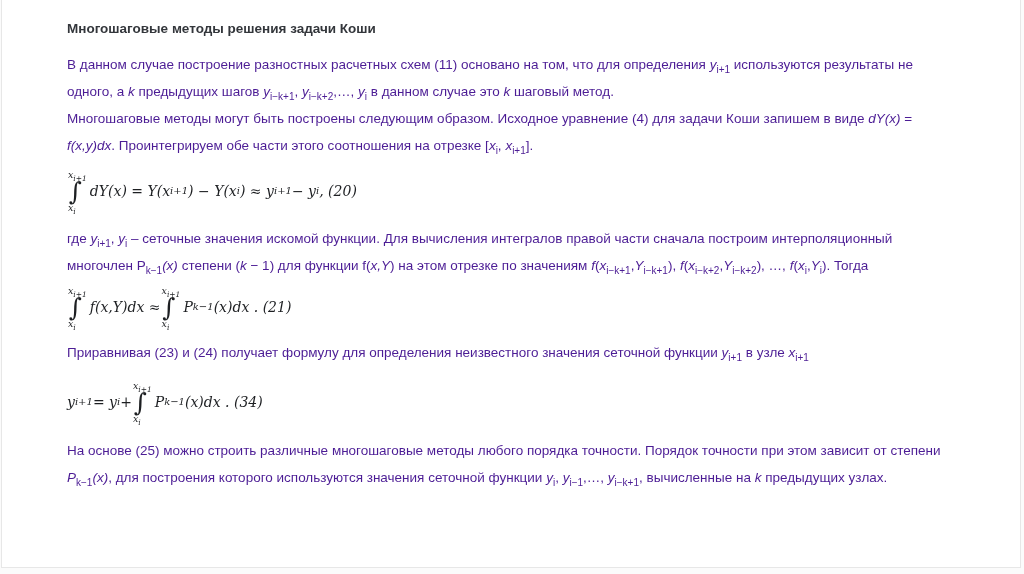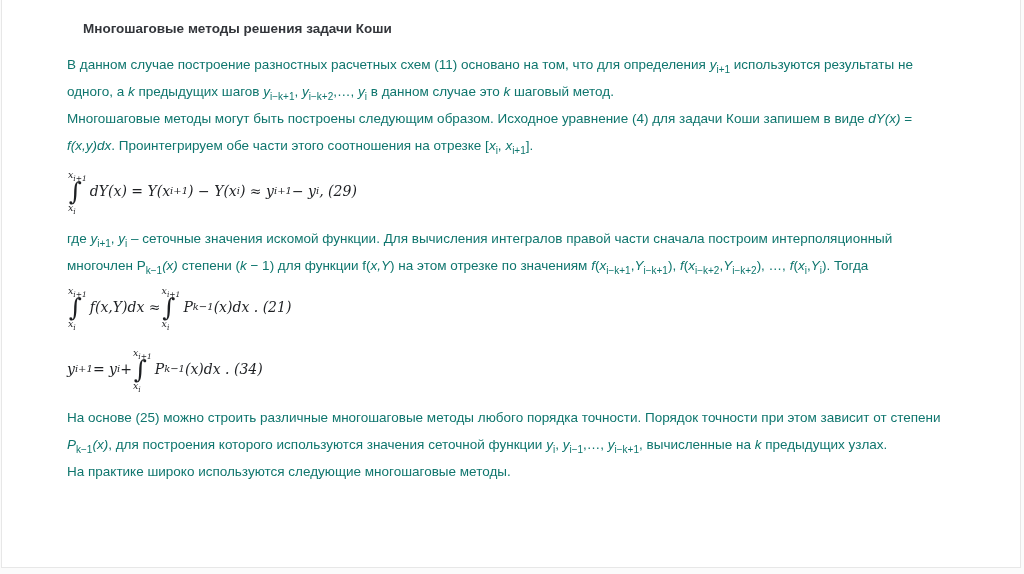--- a/index.html
+++ b/index.html
@@ -11,24 +11,24 @@
   }
   .page{
     position:absolute;left:1px;right:3px;top:-20px;bottom:6px;
     background:#ffffff;
     border:1px solid #e7e7e7;
     box-sizing:border-box;
     padding:34px 64px 0 65px;
   }
   .doc-title{
     font-size:13.5px;font-weight:bold;color:#33363b;
-    line-height:27px;margin:0 0 9px 16px;
+    line-height:27px;margin:0 0 9px 0;
   }
   .para{
-    font-size:13.5px;line-height:27px;margin:0;color:#0f766e;
+    font-size:13.5px;line-height:27px;margin:0;color:#4c1d95;
     max-width:893px;
   }
   .para sub, .formula sub{line-height:0;}
   .para sub{font-size:10px;}
   .it{font-style:italic;}
   .formula{
     display:flex;align-items:center;
     font-family:"DejaVu Serif",serif;font-style:italic;
     font-size:14px;color:#1d1f22;
     height:52px;
@@ -64,21 +64,21 @@
         <span class="lim bot"><span>x</span><sub>i</sub></span>
       </span>
       <span>dY(x) = Y(x</span>
       <sub>i+1</sub>
       <span>) − Y(x</span>
       <sub>i</sub>
       <span>) ≈ y</span>
       <sub>i+1</sub>
       <span> − y</span>
       <sub>i</sub>
-      <span> , (29)</span>
+      <span> , (20)</span>
     </div>
 
   <p class="para">где <span class="it">y</span><sub>i+1</sub>, <span class="it">y</span><sub>i</sub> – сеточные значения искомой функции. Для вычисления интегралов правой части сначала построим интерполяционный многочлен P<sub>k−1</sub><span class="it">(x)</span> степени (<span class="it">k</span> − 1) для функции f(<span class="it">x,Y</span>) на этом отрезке по значениям <span class="it">f</span>(<span class="it">x</span><sub>i−k+1</sub>,<span class="it">Y</span><sub>i−k+1</sub>), <span class="it">f</span>(<span class="it">x</span><sub>i−k+2</sub>,<span class="it">Y</span><sub>i−k+2</sub>), …, <span class="it">f</span>(<span class="it">x</span><sub>i</sub>,<span class="it">Y</span><sub>i</sub>). Тогда</p>
 
   <div class="formula f24">
       <span class="int">
         <span class="lim top"><span>x</span><sub>i+1</sub></span>
         <span class="isign">∫</span>
         <span class="lim bot"><span>x</span><sub>i</sub></span>
       </span>
@@ -86,34 +86,34 @@
       <span class="int">
         <span class="lim top"><span>x</span><sub>i+1</sub></span>
         <span class="isign">∫</span>
         <span class="lim bot"><span>x</span><sub>i</sub></span>
       </span>
       <span>P</span>
       <sub>k−1</sub>
       <span>(x)dx . (21)</span>
     </div>
 
+  <p class="para">Приравнивая (23) и (24) получает формулу для определения неизвестного значения сеточной функции <span class="it">y</span><sub>i+1</sub> в узле <span class="it">x</span><sub>i+1</sub></p>
 
   <div class="formula f25">
       <span>y</span>
       <sub>i+1</sub>
       <span> = y</span>
       <sub>i</sub>
       <span> + </span>
       <span class="int">
         <span class="lim top"><span>x</span><sub>i+1</sub></span>
         <span class="isign">∫</span>
         <span class="lim bot"><span>x</span><sub>i</sub></span>
       </span>
       <span>P</span>
       <sub>k−1</sub>
       <span>(x)dx . (34)</span>
     </div>
 
   <p class="para">На основе (25) можно строить различные многошаговые методы любого порядка точности. Порядок точности при этом зависит от степени <span class="it">P</span><sub>k−1</sub><span class="it">(x)</span>, для построения которого используются значения сеточной функции <span class="it">y</span><sub>i</sub>, <span class="it">y</span><sub>i−1</sub>,…, <span class="it">y</span><sub>i−k+1</sub>, вычисленные на <span class="it">k</span> предыдущих узлах.</p>
 
-  <p class="para">На практике широко используются следующие многошаговые методы.</p>
 
 </div>
 
 </body></html>

